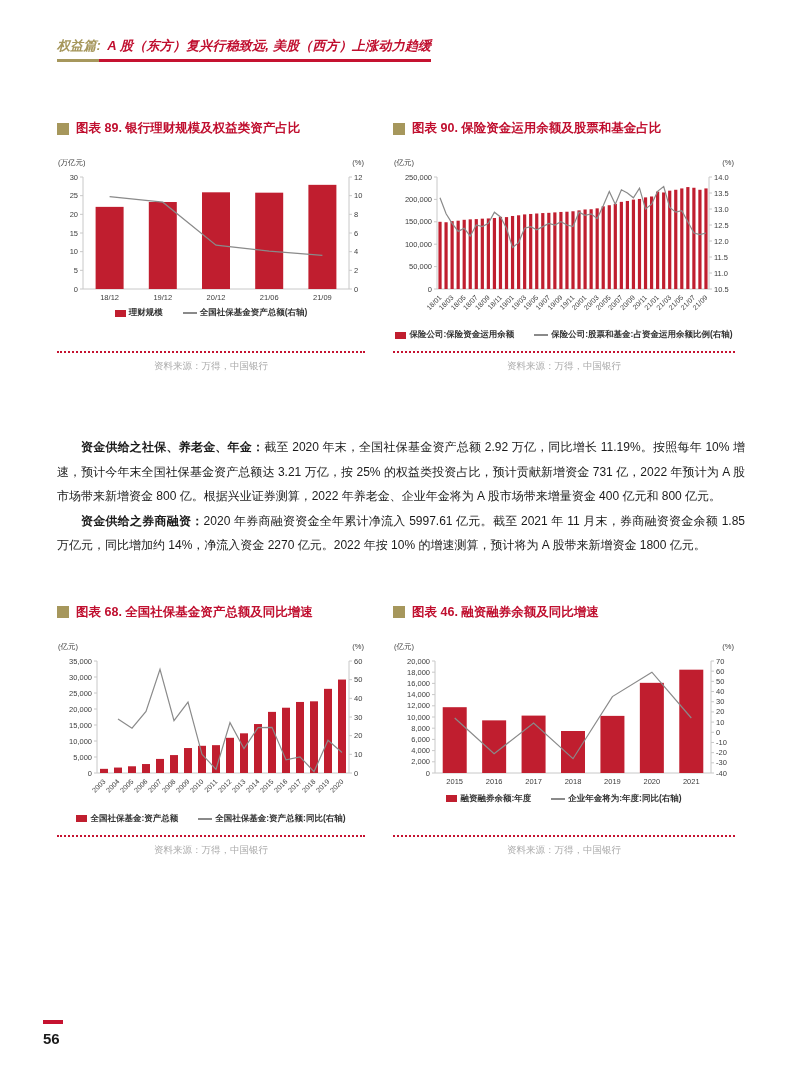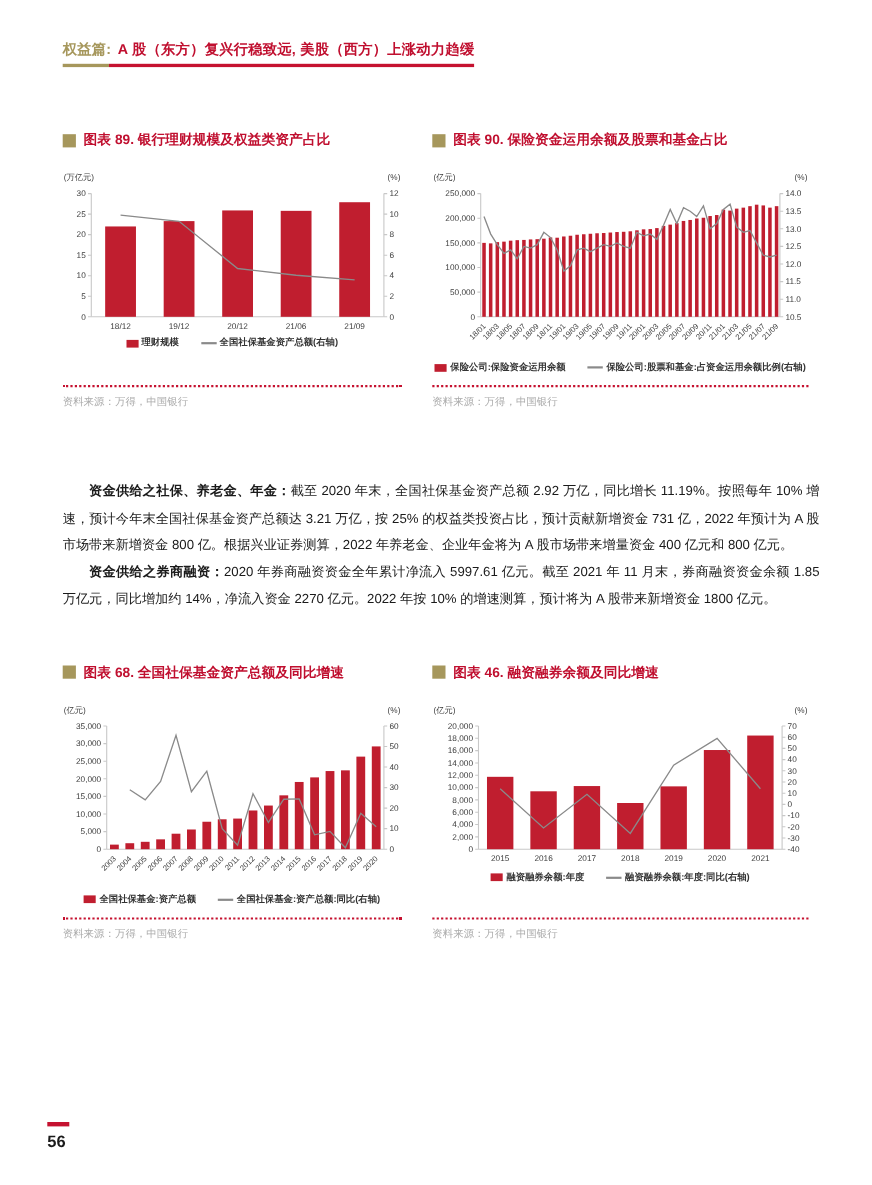--- a/index.html
+++ b/index.html
@@ -2,29 +2,29 @@
 <html><head>
 <meta charset="utf-8">
 <style>
   * { margin:0; padding:0; box-sizing:border-box; }
   html,body { background:#fff; }
   body { font-family:"Liberation Sans","DejaVu Sans",sans-serif; color:#1a1a1a; }
   .page { position:relative; width:793px; height:1077px; background:#fff; margin:0 auto;
           padding:36px 48px 0 57px; overflow:hidden; }
 
   
-  .header { display:inline-block; margin-bottom:58px; }
+  .header { display:inline-block; margin-bottom:58px;font-style:italic; }
   .header .line1 { font-size:13px; font-weight:bold; letter-spacing:.2px; }
   .header .sec { color:#A6975C; margin-right:6px; }
   .header .ttl { color:#C00F2F; }
   .header .rule { margin-top:4px; height:3px; width:100%;
                   background:linear-gradient(to right,#A6975C 0 42px,#C51230 42px); }
 
   
-  .fig-row { display:flex; gap:28px; align-items:stretch; }
+  .fig-row { display:flex; gap:28px; align-items:stretch;text-align:center; }
   .fig-row.row1 { margin-bottom:62px; }
   .fig-row.row2 { margin-bottom:0; }
   .figure { display:flex; flex-direction:column; }
   .figure.narrow { width:308px; }
   .figure.wide { width:342px; }
   .fig-title { display:flex; align-items:center; margin-bottom:18px; }
   .fig-bullet { width:12px; height:12px; background:#A6975C; margin-right:7px; flex:0 0 auto; }
   .fig-title-text { font-size:12.5px; font-weight:bold; color:#C00F2F; white-space:nowrap; }
   svg.chart { display:block; }
   svg text { font-family:"Liberation Sans","DejaVu Sans",sans-serif; }
@@ -434,21 +434,21 @@
           <text x="258.8571428571429" y="145" font-size="7.5" fill="#3C3C3C" text-anchor="middle">2020</text>
           <text x="298.2857142857143" y="145" font-size="7.5" fill="#3C3C3C" text-anchor="middle">2021</text>
         </svg>
       <div class="legend">
         <span class="li">
             <span class="sw-bar" style="background: rgb(192, 30, 47);"></span>
             <span>融资融券余额:年度</span>
           </span>
         <span class="li">
             <span class="sw-line" style="background: rgb(138, 138, 138);"></span>
-            <span>融资融券余额:年度:同比(右轴)</span>
+            <span>企业年金将为:年度:同比(右轴)</span>
           </span>
       </div>
       <div class="src-block">
         <hr class="dotted">
         <div class="source">资料来源：万得，中国银行</div>
       </div>
     </div>
 
   </div>
 

